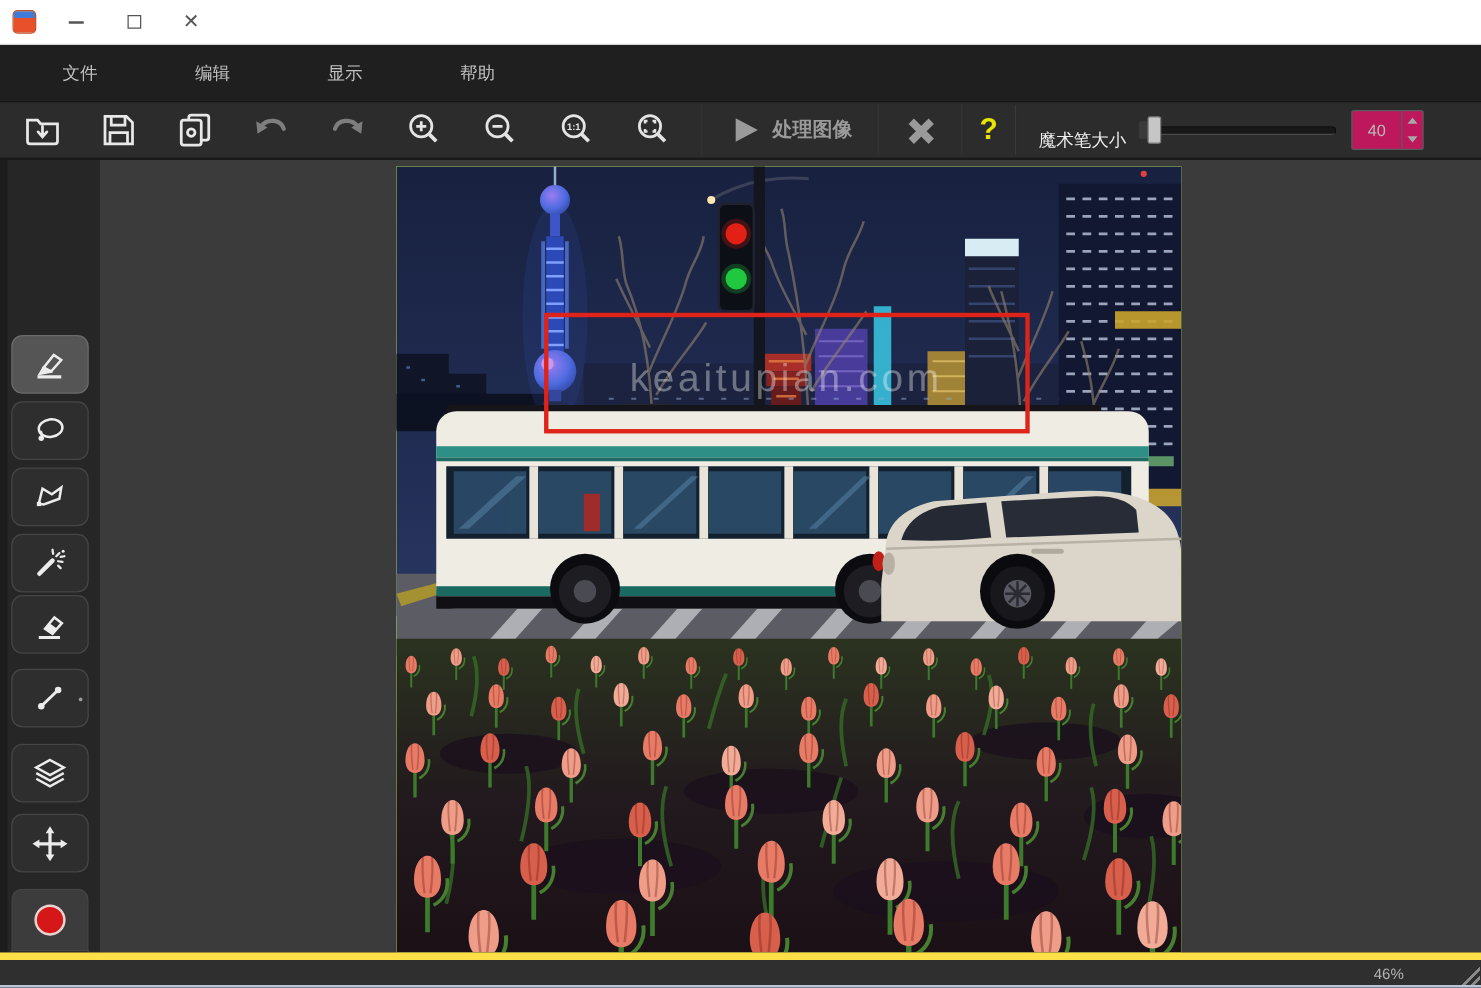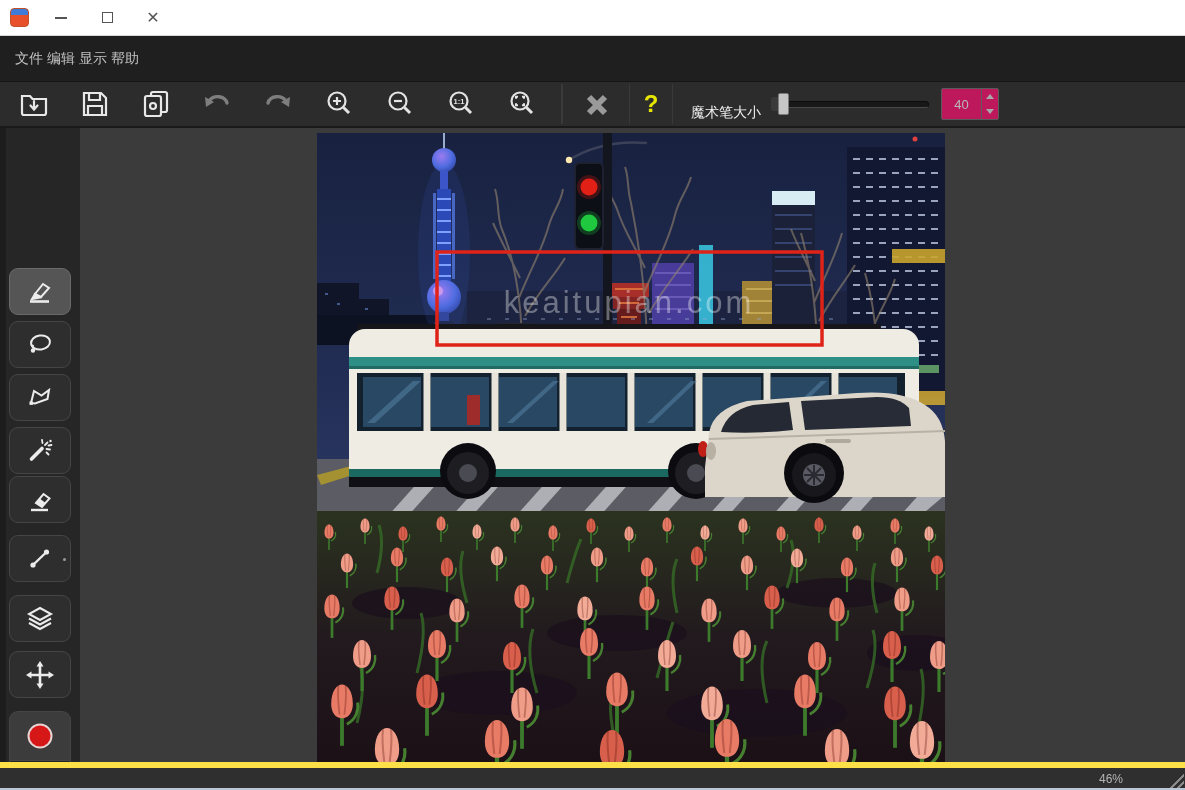--- a/index.html
+++ b/index.html
@@ -10,22 +10,22 @@
   .titlebar { height:36px; background:#ffffff; display:flex; align-items:center; border-bottom:1px solid #d8d8d8; }
   .app-icon { width:19px; height:19px; margin:0 9px 0 10px; border-radius:4px;
     background:linear-gradient(to bottom,#3f7bd8 0 34%, #e8502c 34% 100%); border:1px solid #c05028; }
   .title-text { font-size:14px; color:#1c1c1c; flex:1; }
   .win-btn { width:46px; height:36px; display:flex; align-items:center; justify-content:center; color:#555; }
   .min-glyph { width:12px; height:2px; background:#555; }
   .max-glyph { width:11px; height:11px; border:1.6px solid #555; }
   .close-glyph { font-size:16px; line-height:16px; color:#555; }
 
   
-  .menubar { height:46px; background:#1f1f1f; display:flex; align-items:center; border-bottom:1px solid #151515; }
-  .menu-item { color:#c2c2c2; font-size:14px; width:32px; }
+  .menubar { height:46px; background:#1f1f1f; display:flex; align-items:center; border-bottom:1px solid #151515;padding-left:35px; }
+  .menu-item { color:#c2c2c2; font-size:14px; margin-left:74px; width:32px; }
   .menu-item:first-child { margin-left:15px; }
 
   
   .toolbar { height:46px; background:#2c2c2c; display:flex; align-items:center; border-bottom:2px solid #1a1a1a; }
   .tb-btn { width:44px; height:40px; display:flex; align-items:center; justify-content:center; margin-right:17px;text-align:center; }
   .tb-btn:first-child { margin-left:12px; }
   .tb-sep { width:1px; height:40px; background:#191919; border-right:1px solid #3a3a3a; }
   .process-btn { display:flex; align-items:center; gap:8px; padding:0 20px; height:40px; }
   .process-label { color:#9a9a9a; font-size:16px; font-weight:bold; }
   .x-btn { width:66px; height:40px; display:flex; align-items:center; justify-content:center; }
@@ -151,20 +151,26 @@
     </svg>
   </div>
   <div class="tb-btn">
     <svg class="ico" width="30" height="30" viewBox="0 0 30 30" fill="none" stroke="#e4e4e4" stroke-width="2">
       <circle cx="13" cy="12" r="8.5" stroke-width="2.2"></circle>
         <path d="M19.5,18.5 L25,24" stroke-width="3"></path>
       <path d="M9,9.8 v-2 h2 M15,7.8 h2 v2 M17,14.2 v2 h-2 M11,16.2 h-2 v-2"></path>
     </svg>
   </div>
   <div class="tb-sep"></div>
+  <div class="process-btn">
+    <svg class="ico" width="28" height="28" viewBox="0 0 30 30">
+        <polygon points="7,5 26,15 7,25" fill="#9a9a9a"></polygon>
+      </svg>
+    <span class="process-label">处理图像</span>
+  </div>
   <div class="tb-sep"></div>
   <div class="x-btn">
     <svg class="ico" width="30" height="30" viewBox="0 0 30 30">
       <path d="M8,8 L24,24 M24,8 L8,24" stroke="#9a9a9a" stroke-width="6"></path>
     </svg>
   </div>
   <div class="tb-sep"></div>
   <div class="help-btn">
       <span>?</span>
     </div>

